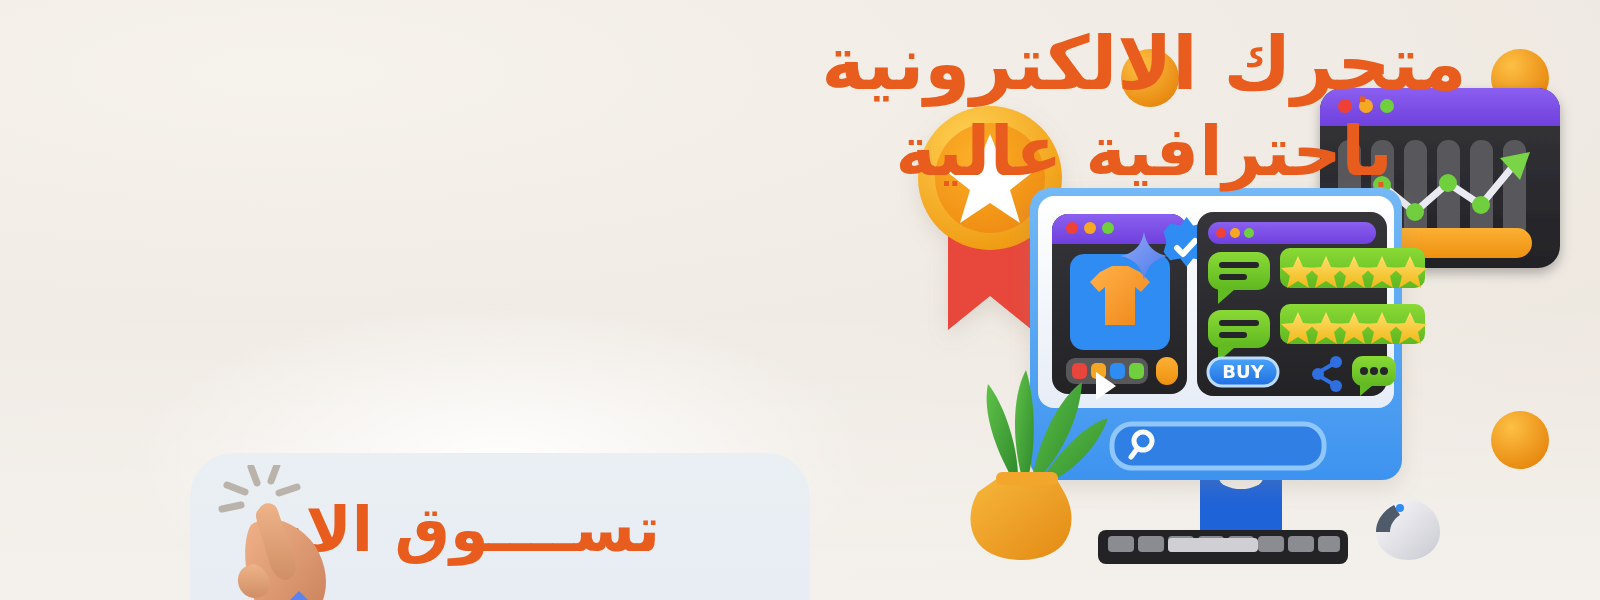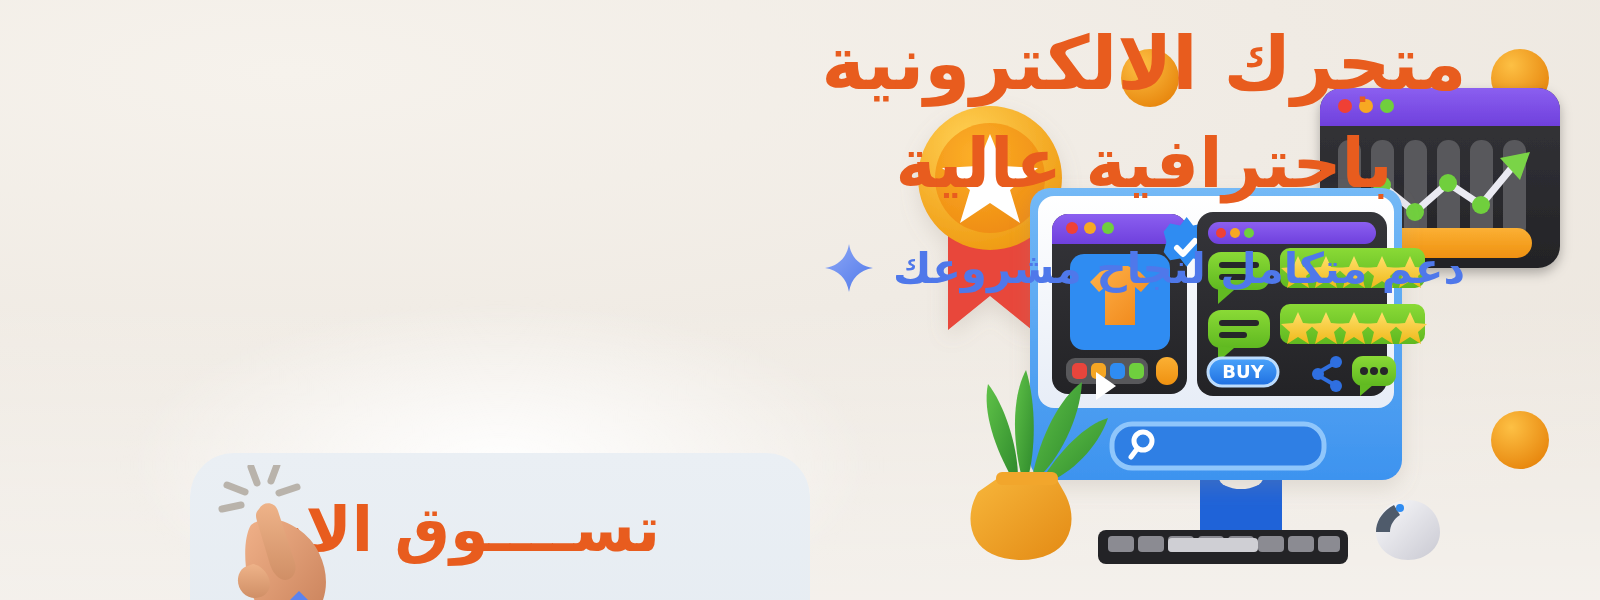--- a/index.html
+++ b/index.html
@@ -30,21 +30,21 @@
   .bg-glow{position:absolute;left:120px;top:300px;width:760px;height:330px;border-radius:50%;
     background:radial-gradient(closest-side, rgba(255,255,255,.95), rgba(255,255,255,0));
     filter:blur(6px);}
 
   
   .copy{position:absolute;right:56px;top:18px;width:800px;text-align:center;z-index:6;}
   .headline{
     color:#e85c1e;font-weight:700;font-size:74px;line-height:1.24;
     letter-spacing:-0.5px;margin:0;white-space:nowrap;
   }
-  .headline .l2{display:block;font-size:68px;margin-top:12px;}
+  .headline .l2{display:block;font-size:68px;}
 
   .subline{
     display:flex;align-items:center;justify-content:center;gap:18px;
     margin-top:36px;color:#4f78ea;font-size:42px;font-weight:600;
   }
   .sparkle{flex:0 0 auto;width:52px;height:52px;display:block;}
 
   
   .cta{
     position:absolute;left:190px;top:453px;width:620px;height:200px;
@@ -73,21 +73,20 @@
   <div class="bg-floor"></div>
   <div class="bg-glow"></div>
 
   <div class="copy">
     <h1 class="headline">
       <span class="l1">متجرك الالكترونية</span>
       <span class="l2">باحترافية عالية</span>
     </h1>
 
     <div class="subline">
-      <span>دعم متكامل لنجاح مشروعك</span>
       <svg class="sparkle" viewBox="0 0 52 52">
         <defs>
           <linearGradient id="spg" x1="0" y1="0" x2="1" y2="1">
             <stop offset="0" stop-color="#8fa9f6"></stop>
               <stop offset="1" stop-color="#4f78ea"></stop>
           </linearGradient>
         </defs>
         <path d="M26 2 C28.2 15.5 36.5 23.8 50 26 C36.5 28.2 28.2 36.5 26 50 C23.8 36.5 15.5 28.2 2 26 C15.5 23.8 23.8 15.5 26 2 Z" fill="url(#spg)"></path>
       </svg>
     </div>

